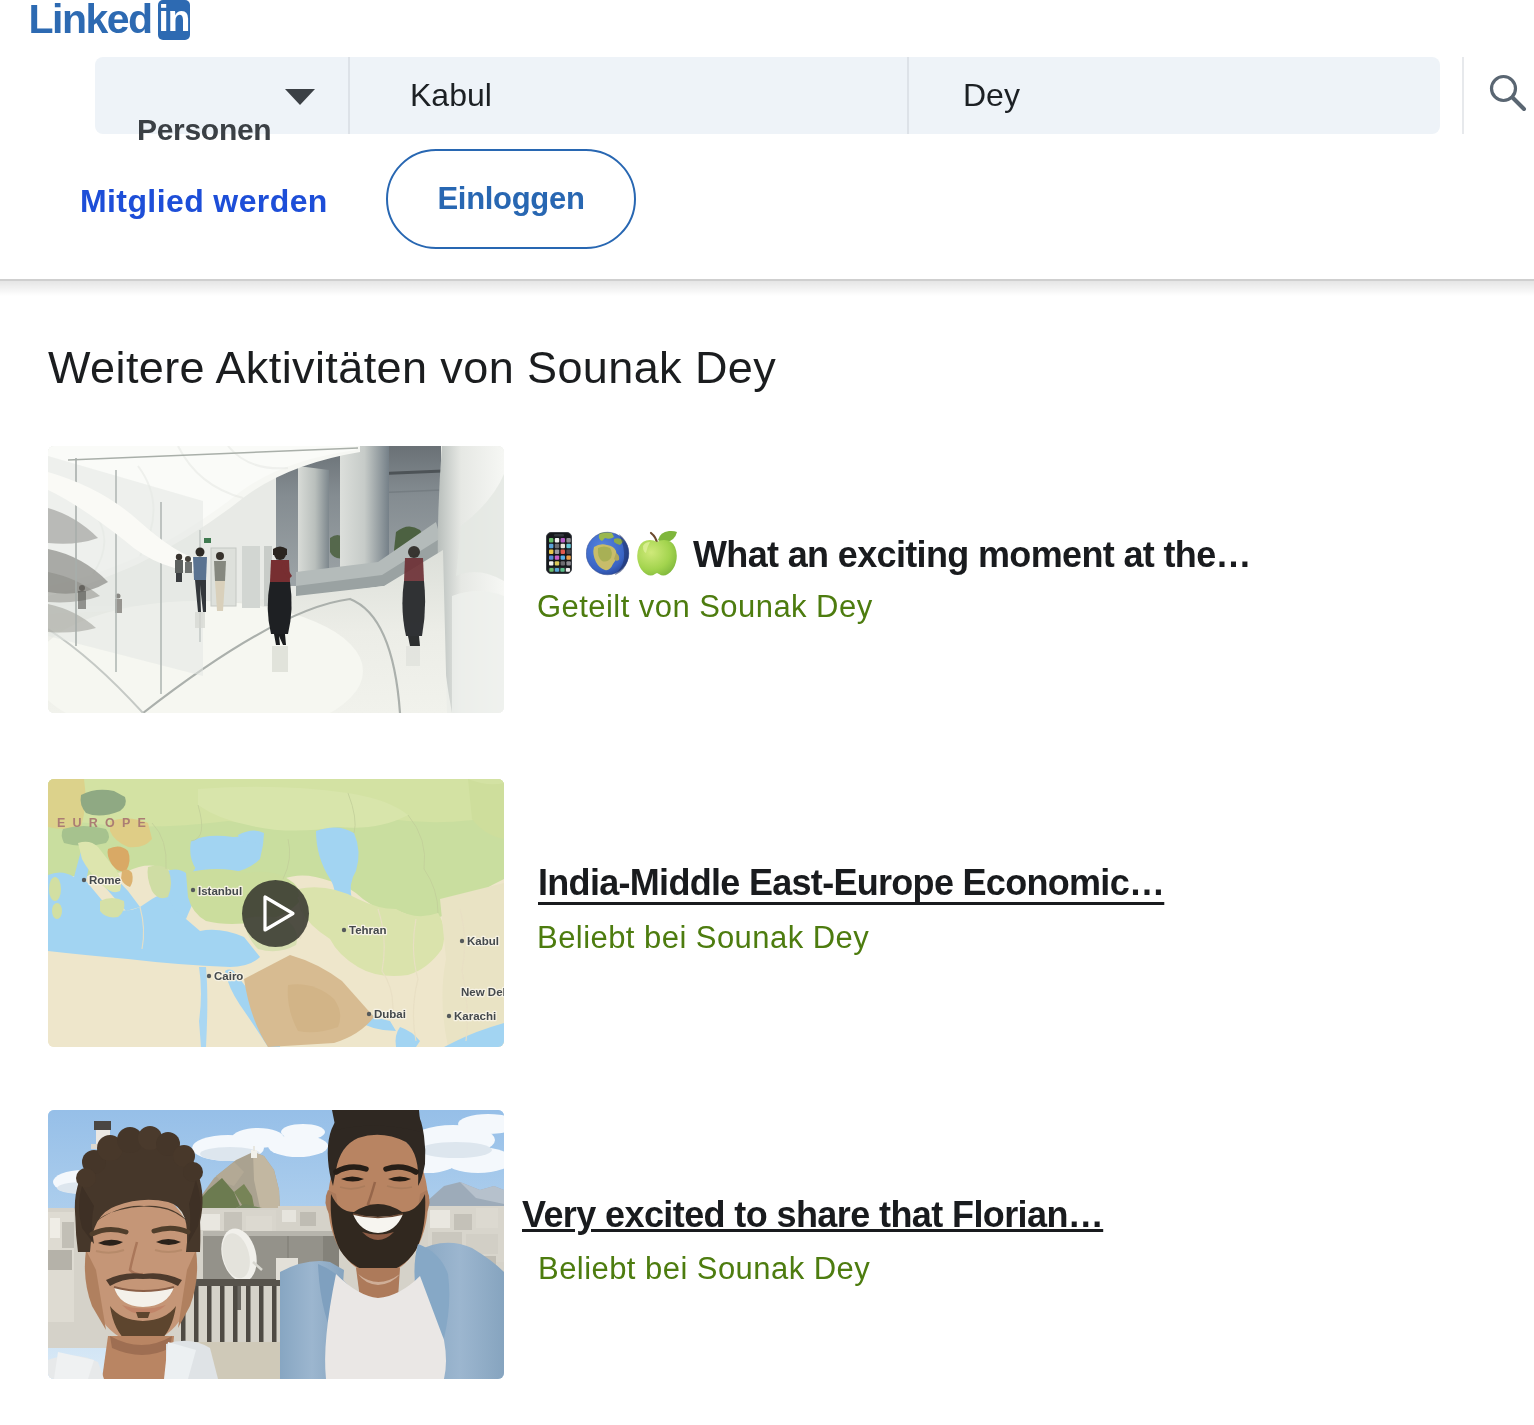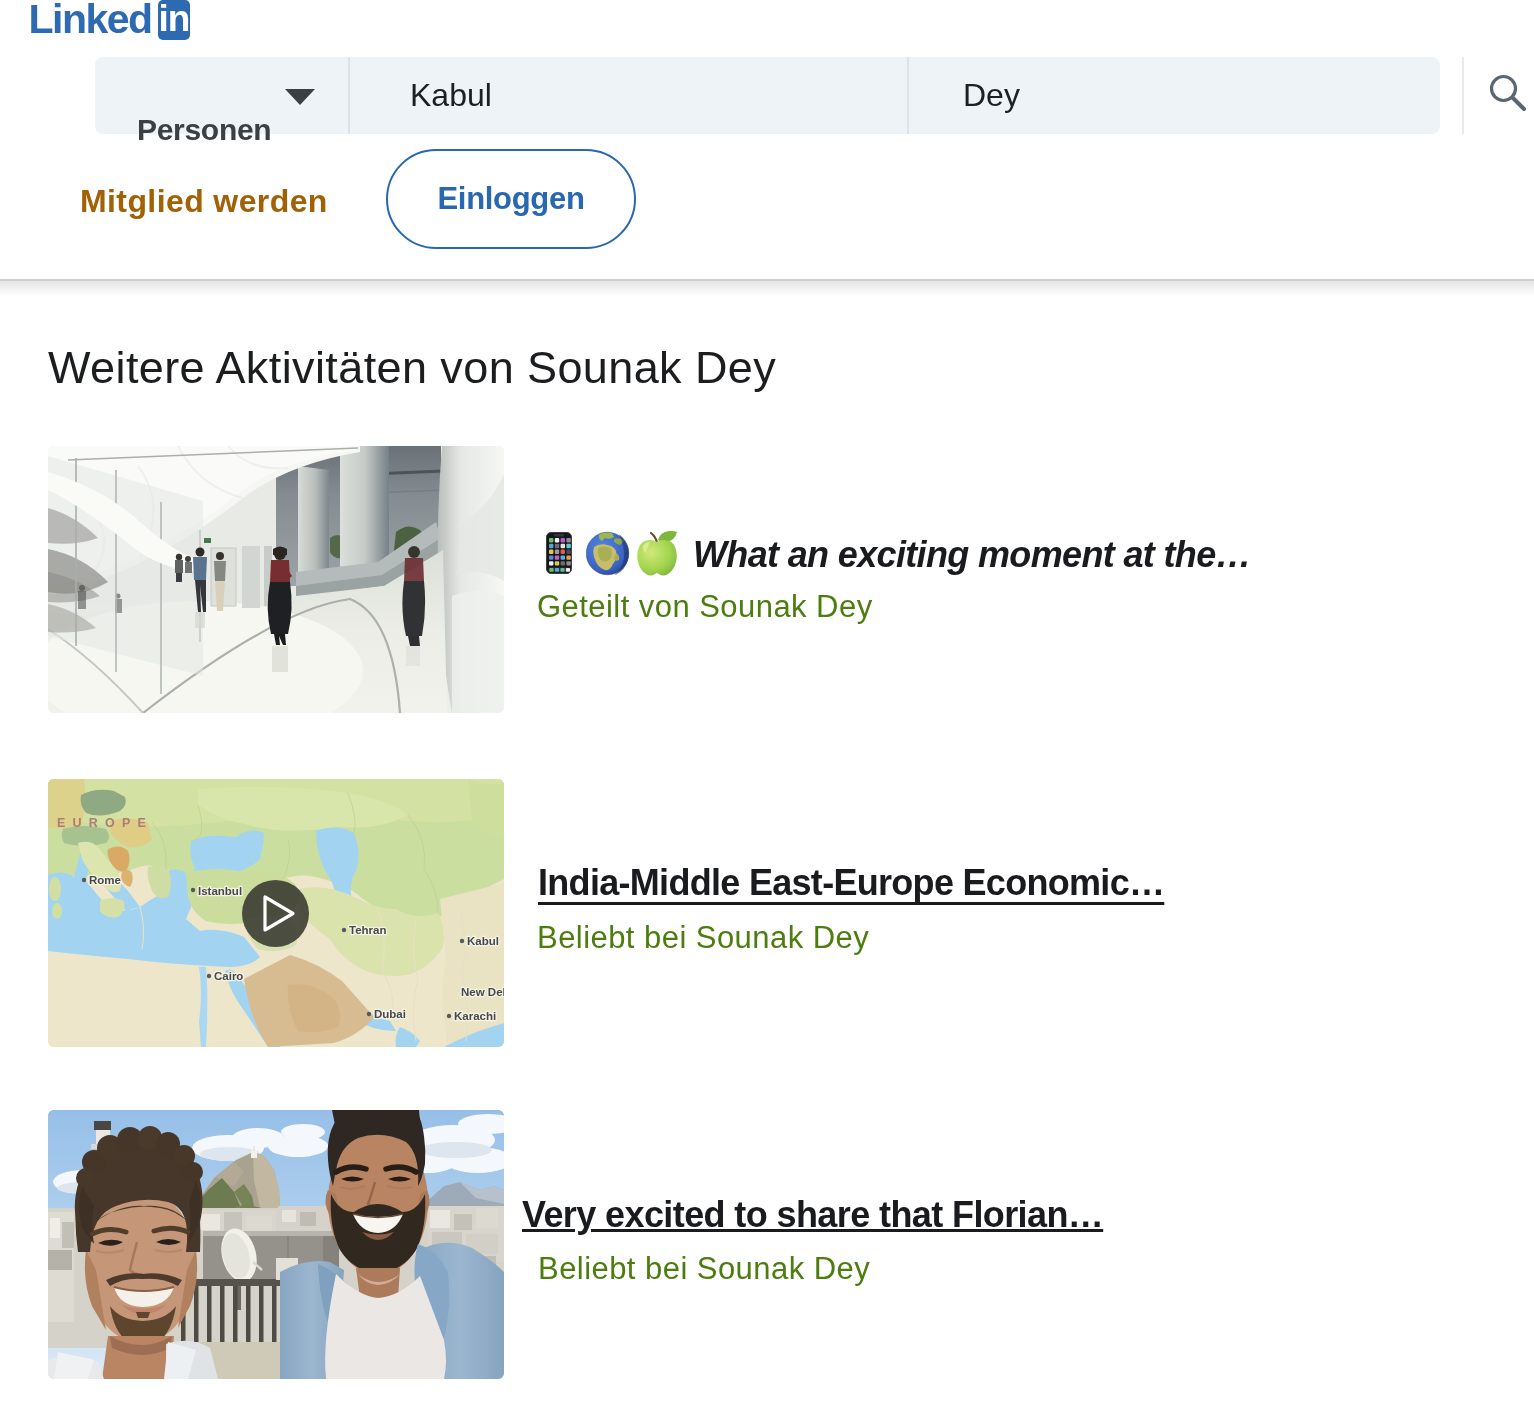--- a/index.html
+++ b/index.html
@@ -8,21 +8,21 @@
 #logo-text { left:28.5px; top:-4px; font-weight:bold; font-size:41px; color:#2d6ab2; letter-spacing:-1.5px; }
 #logo-box { left:158px; top:0px; width:32px; height:40px; background:#2d6ab2; border-radius:5px; color:#fff; font-weight:bold; font-size:37px; text-align:center; line-height:38px; letter-spacing:-1px; }
 #sbar { left:95px; top:57px; width:1345px; height:77px; background:#eef3f8; border-radius:8px; }
 #seg1-border { left:348px; top:57px; width:2px; height:77px; background:#dde2e8; }
 #seg2-border { left:907px; top:57px; width:2px; height:77px; background:#dde2e8; }
 #personen { left:137px; top:80.5px; font-size:30px; font-weight:bold; color:#3b4045; letter-spacing:-0.3px;margin-top:32px; }
 #caret { left:285px; top:89px; width:0; height:0; border-left:15px solid transparent; border-right:15px solid transparent; border-top:16px solid #3b4045; }
 #sounak { left:410px; top:77px; font-size:32px; color:#1c2024; }
 #dey { left:963px; top:77px; font-size:32px; color:#1c2024; }
 #vline { left:1462px; top:57px; width:2px; height:77px; background:#e7e9ec; }
-#mitglied { left:80px; top:183px; font-size:32px; font-weight:bold; color:#a16207; letter-spacing:0.4px; }
+#mitglied { left:80px; top:183px; font-size:32px; font-weight:bold; color:#1d4ed8; letter-spacing:0.4px; }
 #einloggen { left:386px; top:149px; width:250px; height:100px; border:2px solid #2867b2; border-radius:50px; display:flex; align-items:center; justify-content:center; font-size:31px; font-weight:bold; color:#2867b2; letter-spacing:-0.3px; }
 #hdr-line { left:0; top:279px; width:1534px; height:2px; background:#cfcfcf; }
 #hdr-shadow { left:0; top:281px; width:1534px; height:15px; background:linear-gradient(rgba(0,0,0,0.10), rgba(0,0,0,0)); }
 #heading { left:48px; top:342px; font-size:45px; color:#1b1d1f; letter-spacing:0.4px; }
 .thumb { left:48px; width:456px; border-radius:6px; overflow:hidden; }
 .title { font-weight:bold; font-size:36px; color:#191b1e; letter-spacing:-0.65px; white-space:nowrap; }
 .subtitle { font-size:31px; color:#4d7c0f; letter-spacing:0.45px; white-space:nowrap;text-align:right; }
 </style>
 </head>
 <body>
@@ -225,21 +225,21 @@
       <stop offset="0" stop-color="#cfe97a"></stop>
         <stop offset="0.6" stop-color="#a3d44e"></stop>
         <stop offset="1" stop-color="#7ab33a"></stop>
     </radialGradient>
   </defs>
   <path d="M21,13 Q20,7 15,3" fill="none" stroke="#6b4a2e" stroke-width="2.2" stroke-linecap="round"></path>
   <path d="M22,10 Q24,2 33,1 Q38,0.5 41,2 Q39,10 31,12 Q25,13 22,10 Z" fill="#7fb63c"></path>
   <path d="M3,17 Q6,10 14,10 Q18,10 21,12 Q24,10 28,10 Q36,10 39,17 Q42,24 40,32 Q38,40 32,44 Q27,47 23,44 Q21,43 21,43 Q21,43 19,44 Q15,47 10,44 Q4,40 2,32 Q0,24 3,17 Z" fill="url(#apl)"></path>
   <path d="M7,16 Q9,12 14,12 Q11,17 10,23 Q7,22 7,16 Z" fill="#dff09a" opacity="0.8"></path>
 </svg>
-<div class="abs title" id="t1" style="left:693px; top:534px;font-style:italic;">What an exciting moment at the…</div>
+<div class="abs title" id="t1" style="left:693px; top:534px;">What an exciting moment at the…</div>
 <div class="abs subtitle" id="s1" style="left:537px; top:588.5px;">Geteilt von Sounak Dey</div>
 
 <div class="abs thumb" id="img2" style="top:779px; height:268px; background:#efe8d0;">
 <svg width="456" height="268" viewBox="0 0 456 268">
   <rect width="456" height="268" fill="#eee6cb"></rect>
 
   <path d="M0,0 L456,0 L456,100 Q430,112 410,130 Q390,142 368,140 Q348,128 330,130 L315,120 Q300,106 282,102 Q255,92 235,100 Q215,90 196,98 L180,92 Q160,86 140,96 L118,90 Q100,82 80,92 Q40,100 0,96 Z" fill="#c9de9f"></path>
   <path d="M0,0 L456,0 L456,36 Q400,48 340,40 Q260,52 180,42 Q100,52 40,44 L0,40 Z" fill="#d3e2a3"></path>
 
   <path d="M150,10 Q230,4 300,14 Q340,20 360,36 Q330,52 290,48 Q240,56 200,46 Q170,40 150,26 Z" fill="#d8e5ab"></path>

